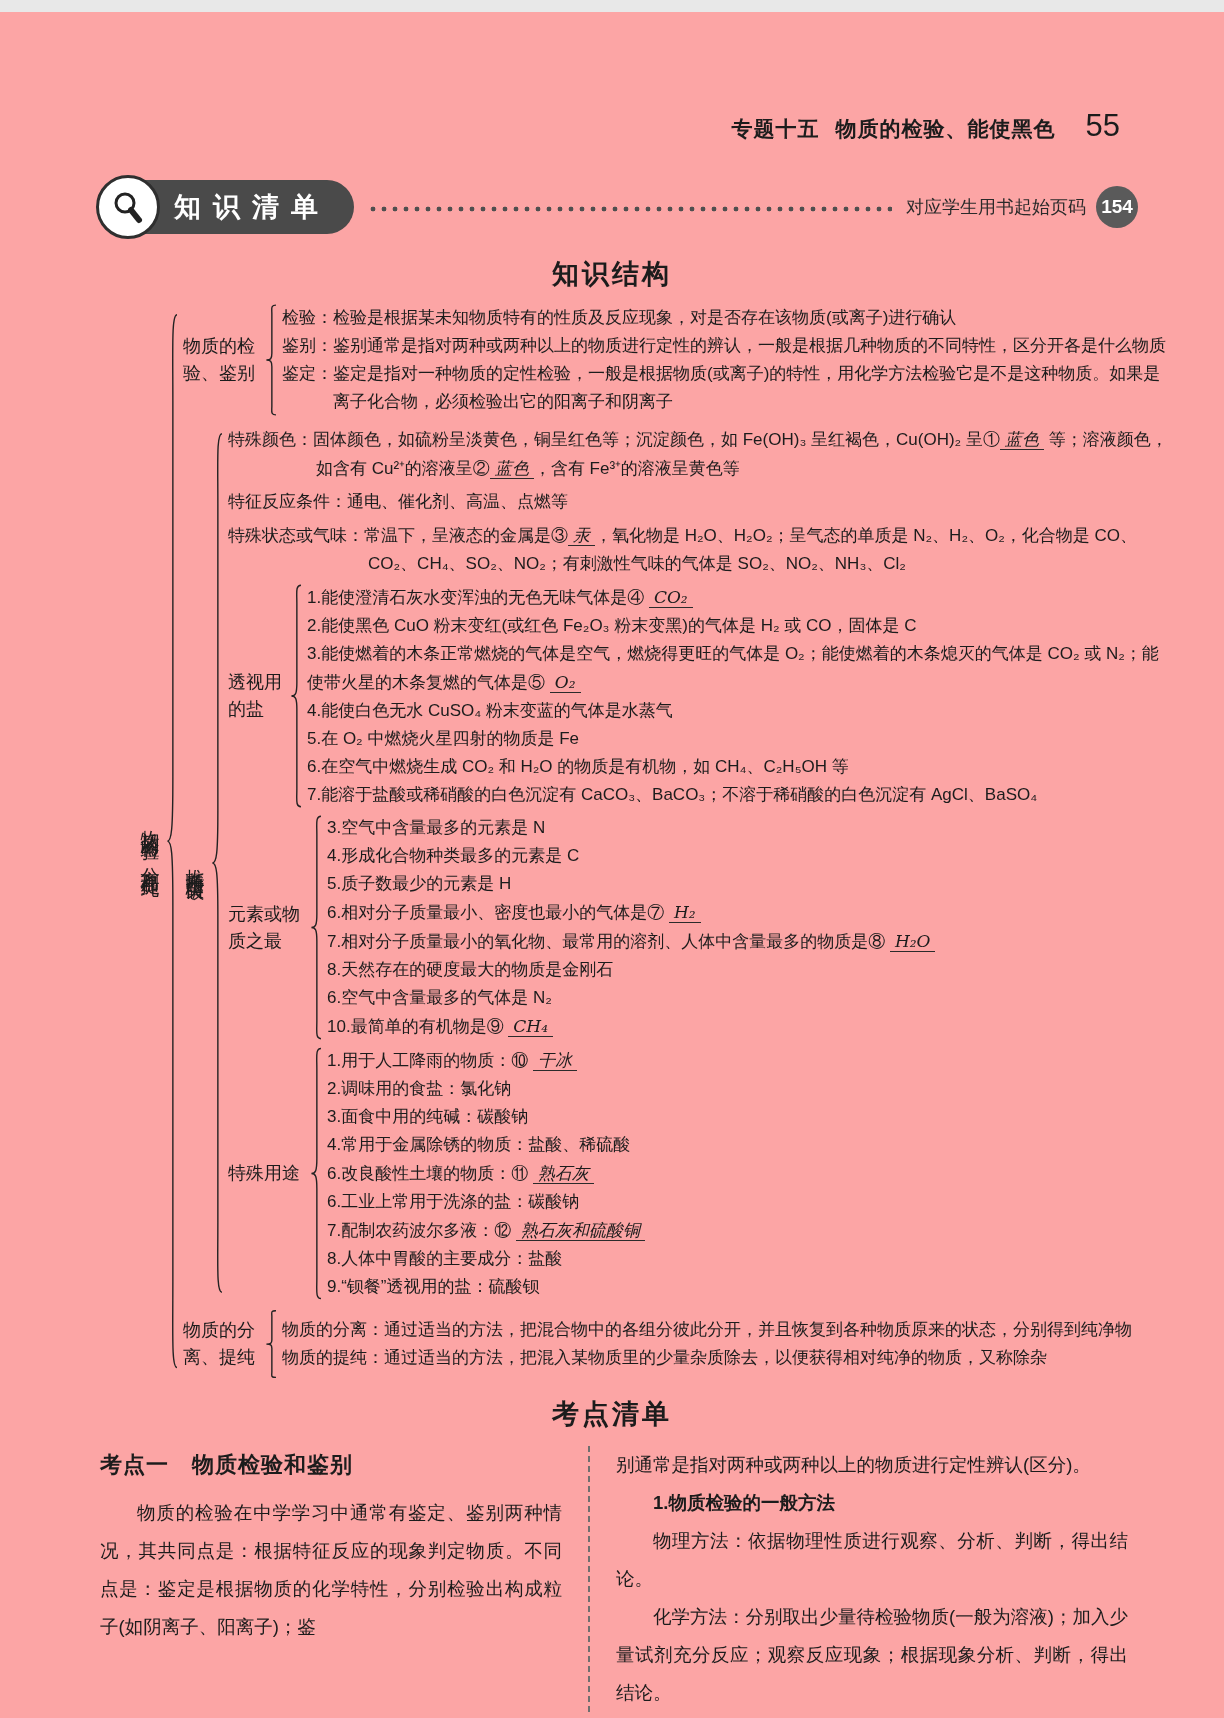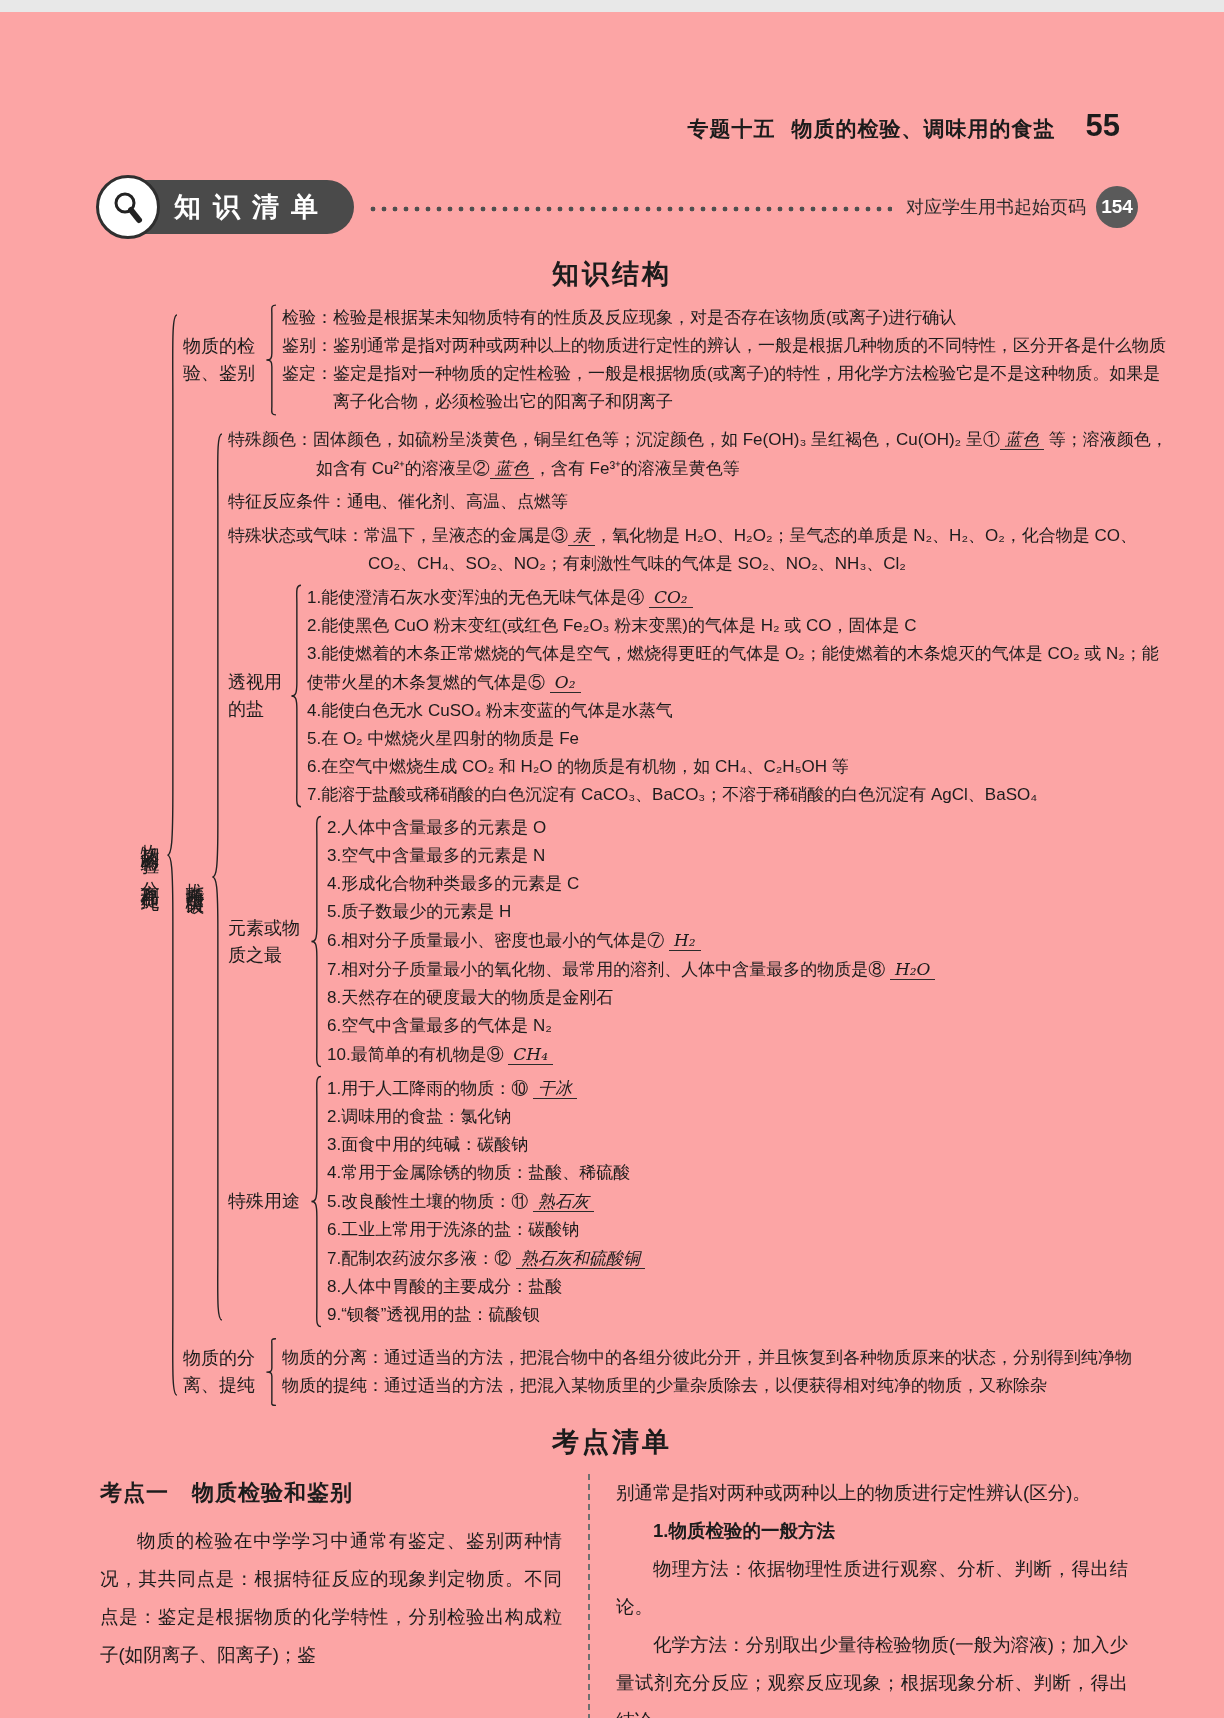--- a/index.html
+++ b/index.html
@@ -6,21 +6,21 @@
   .page {
     position:relative; width:1224px; height:1718px; margin:12px auto;
     background:#fca5a5; overflow:hidden;
     font-family:"Liberation Sans", sans-serif; color:#1c1c1c;
     box-sizing:border-box; padding-top:96px;
   }
   
   .header { display:flex; justify-content:flex-end; align-items:baseline; padding-right:104px; gap:16px; }
   .header .topic { font-weight:bold; font-size:21px; letter-spacing:1px; }
   .header .htitle { font-weight:bold; font-size:21px; letter-spacing:1px; }
-  .header .pageno { font-weight:bold; font-size:31px; margin-left:14px; }
+  .header .pageno { font-weight:normal; font-size:31px; margin-left:14px; }
   
   .banner { display:flex; align-items:center; margin:34px 86px 0 96px; height:58px; }
   .magnifier { width:58px; height:58px; border:3px solid #2f2f2f; border-radius:50%; background:#fff;
     display:flex; align-items:center; justify-content:center; z-index:2; flex:none; }
   .pill { margin-left:-24px; background:#4a4a4a; color:#fff; font-size:27px; font-weight:bold;
     letter-spacing:12px; padding:9px 24px 9px 38px; border-radius:0 29px 29px 0; flex:none; }
   .dots { flex:1; height:6px; margin:4px 14px 0 16px;
     background-image:radial-gradient(circle at 3px 3px, #4f4f4f 2.1px, transparent 2.7px);
     background-size:11px 6px; background-repeat:repeat-x; }
   .note { font-size:18px; color:#2a2a2a; flex:none; }
@@ -59,21 +59,21 @@
   .indent2 { text-indent:2em; }
   .subhead { font-weight:bold; }
 </style>
 </head>
 <body>
 
 <div class="page">
 
   <div class="header">
     <span class="topic">专题十五</span>
-    <span class="htitle">物质的检验、调味用的食盐</span>
+    <span class="htitle">物质的检验、能使黑色</span>
     <span class="pageno">55</span>
   </div>
 
   <div class="banner">
     <div class="magnifier">
       <svg width="34" height="34" viewBox="0 0 34 34">
         <circle cx="14" cy="13" r="9" fill="none" stroke="#222" stroke-width="3"></circle>
         <line x1="20" y1="20" x2="28" y2="30" stroke="#222" stroke-width="6" stroke-linecap="round"></line>
       </svg>
     </div>
@@ -129,21 +129,20 @@
               <p class="entry">7.能溶于盐酸或稀硝酸的白色沉淀有 CaCO₃、BaCO₃；不溶于稀硝酸的白色沉淀有 AgCl、BaSO₄</p>
             </div>
           </div>
 
           <div class="row">
             <div class="nlabel w4">元素或物质之最</div>
             <svg class="brace" viewBox="0 0 22 100" preserveAspectRatio="none">
               <path d="M19 1 C11 1 13 4 13 9 L13 44 C13 49 11 50 5 50 C11 50 13 51 13 56 L13 91 C13 96 11 99 19 99" fill="none" stroke="#222" stroke-width="1.4" vector-effect="non-scaling-stroke"></path>
             </svg>
             <div class="col">
-              <p class="entry">2.人体中含量最多的元素是 O</p>
               <p class="entry">3.空气中含量最多的元素是 N</p>
               <p class="entry">4.形成化合物种类最多的元素是 C</p>
               <p class="entry">5.质子数最少的元素是 H</p>
               <p class="entry"><span>6.相对分子质量最小、密度也最小的气体是⑦ </span><span class="ans">H₂</span></p>
               <p class="entry"><span>7.相对分子质量最小的氧化物、最常用的溶剂、人体中含量最多的物质是⑧ </span><span class="ans">H₂O</span></p>
               <p class="entry">8.天然存在的硬度最大的物质是金刚石</p>
               <p class="entry">6.空气中含量最多的气体是 N₂</p>
               <p class="entry"><span>10.最简单的有机物是⑨ </span><span class="ans">CH₄</span></p>
             </div>
           </div>
@@ -151,21 +150,21 @@
           <div class="row">
             <div class="nlabel w4">特殊用途</div>
             <svg class="brace" viewBox="0 0 22 100" preserveAspectRatio="none">
               <path d="M19 1 C11 1 13 4 13 9 L13 44 C13 49 11 50 5 50 C11 50 13 51 13 56 L13 91 C13 96 11 99 19 99" fill="none" stroke="#222" stroke-width="1.4" vector-effect="non-scaling-stroke"></path>
             </svg>
             <div class="col">
               <p class="entry"><span>1.用于人工降雨的物质：⑩ </span><span class="ans">干冰</span></p>
               <p class="entry">2.调味用的食盐：氯化钠</p>
               <p class="entry">3.面食中用的纯碱：碳酸钠</p>
               <p class="entry">4.常用于金属除锈的物质：盐酸、稀硫酸</p>
-              <p class="entry"><span>5.改良酸性土壤的物质：⑪ </span><span class="ans">熟石灰</span></p>
+              <p class="entry"><span>6.改良酸性土壤的物质：⑪ </span><span class="ans">熟石灰</span></p>
               <p class="entry">6.工业上常用于洗涤的盐：碳酸钠</p>
               <p class="entry"><span>7.配制农药波尔多液：⑫ </span><span class="ans">熟石灰和硫酸铜</span></p>
               <p class="entry">8.人体中胃酸的主要成分：盐酸</p>
               <p class="entry">9.“钡餐”透视用的盐：硫酸钡</p>
             </div>
           </div>
 
         </div>
       </div>
 

